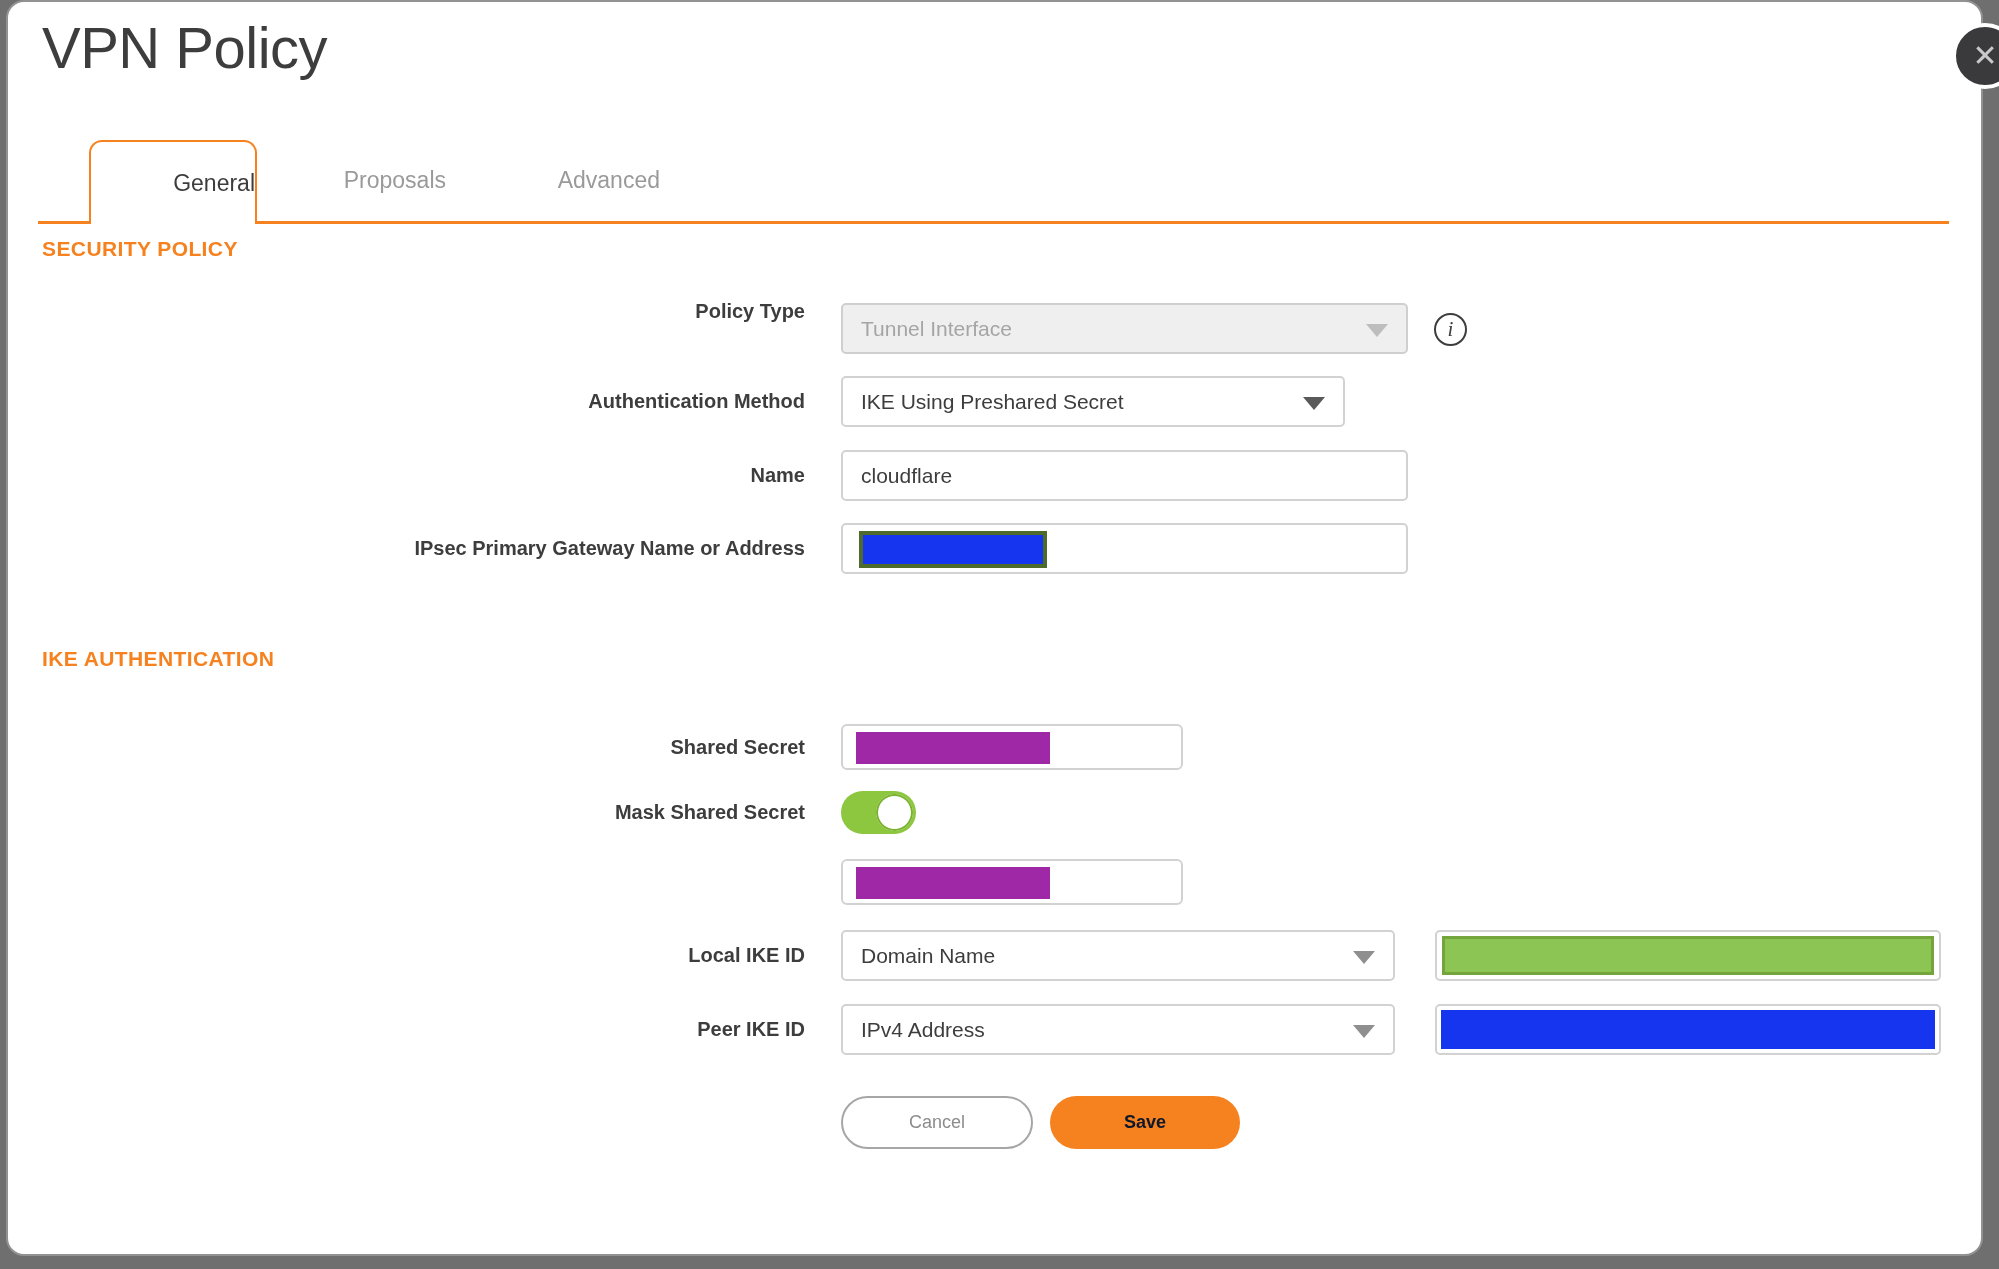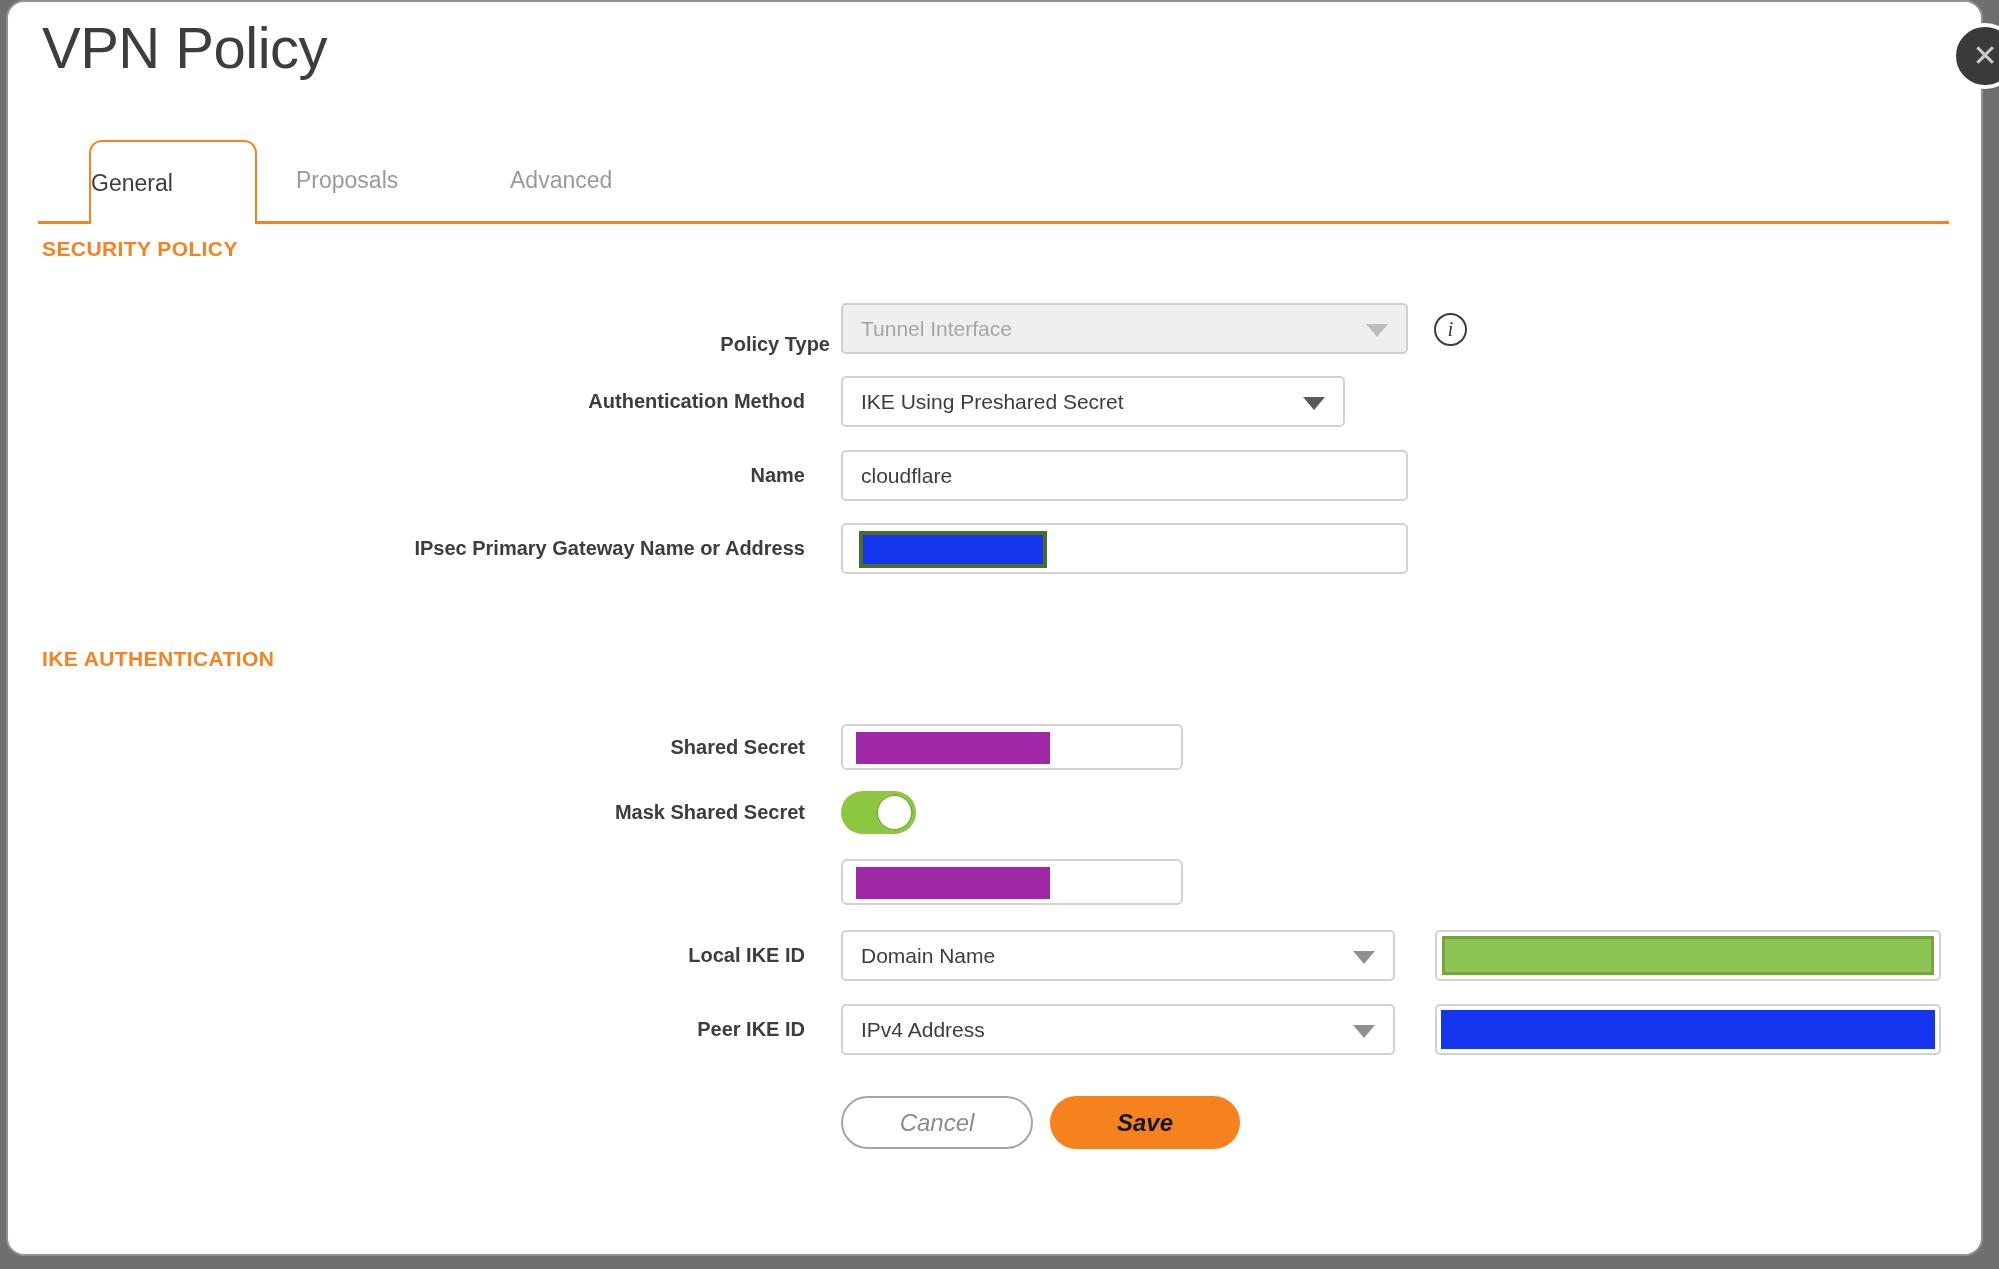--- a/index.html
+++ b/index.html
@@ -30,21 +30,21 @@
   
   .title{
     position:absolute; left:34px; top:12px; font-size:58px; font-weight:400;
     color:var(--text-dark); letter-spacing:-0.5px;
   }
   
   .tabbar{
     position:absolute; left:30px; top:138px; width:1911px; height:84px;
     border-bottom:3px solid var(--orange); display:flex; align-items:stretch;
   }
-  .tab{ font-size:23px; display:flex; align-items:center; justify-content:flex-start; cursor:pointer;}
+  .tab{ font-size:23px; display:flex; align-items:center; justify-content:flex-end; cursor:pointer;}
   .tab.active{
     margin-left:51px; width:168px; background:#fff;
     border:2px solid var(--orange); border-bottom:none;
     border-radius:13px 13px 0 0; margin-bottom:-3px; color:var(--text-dark); z-index:2;
   }
   .tab.inactive{ color:var(--tab-inactive); width:150px;}
   .tab.t2{ margin-left:39px;}
   .tab.t3{ margin-left:64px;}
   
   .section-heading{
@@ -96,21 +96,21 @@
   .knob{
     position:absolute; right:3px; top:3px; width:37px; height:37px;
     border-radius:50%; background:#fff; box-shadow:inset 0 0 0 2px #79B32E;
   }
   
   .field.right-input{ left:1427px; width:506px; height:51px;}
   
   .btn{
     position:absolute; top:1094px; height:53px; border-radius:27px;
     display:flex; align-items:center; justify-content:center;
-    font-size:24px; cursor:pointer;font-style:italic;
+    font-size:18px; cursor:pointer;
   }
   .btn.cancel{ left:833px; width:192px; background:#fff; border:2px solid #A6A6A6; color:#8C8C8C;}
   .btn.save{ left:1042px; width:190px; background:var(--orange); border:none; color:#0f172a; font-weight:700;}
 </style>
 </head>
 <body>
 
 <div class="dialog">
 
   <div class="title">VPN Policy</div>
@@ -126,21 +126,21 @@
     <div class="tab inactive t2">
       <span>Proposals</span>
     </div>
     <div class="tab inactive t3">
       <span>Advanced</span>
     </div>
   </div>
 
   <div class="section-heading" style="top:235px;">SECURITY POLICY</div>
 
-  <div class="row-label" style="top:317px; line-height:51px;margin-left:25px;">Policy Type</div>
+  <div class="row-label" style="top:284px; line-height:51px;">Policy Type</div>
   <div class="field select disabled" style="top:301px; width:567px; height:51px;">
     <span class="val">Tunnel Interface</span>
     <span class="tri light"></span>
   </div>
   <div class="info-icon">
     <span>i</span>
   </div>
 
   <div class="row-label" style="top:374px; line-height:51px;">Authentication Method</div>
   <div class="field select" style="top:374px; width:504px; height:51px;">

